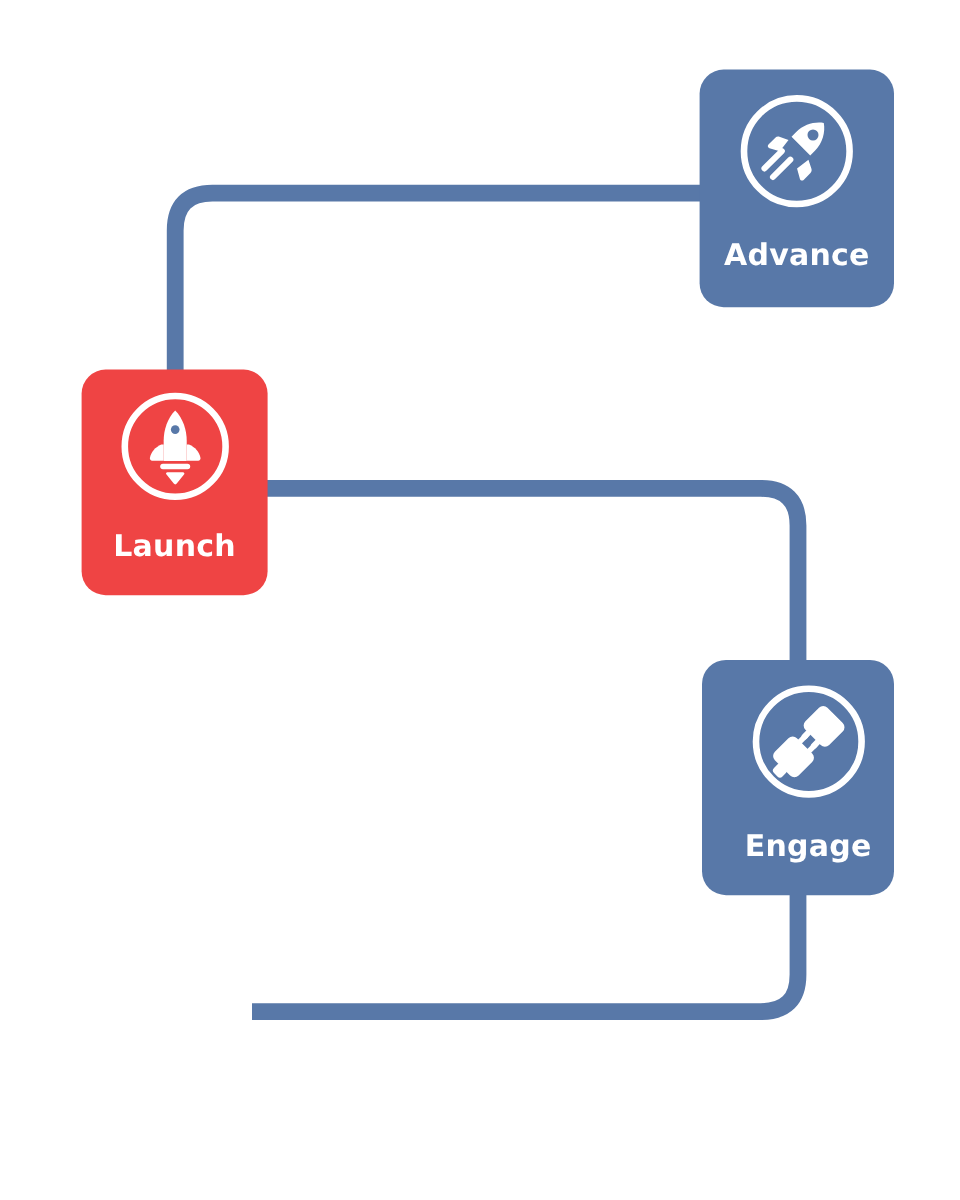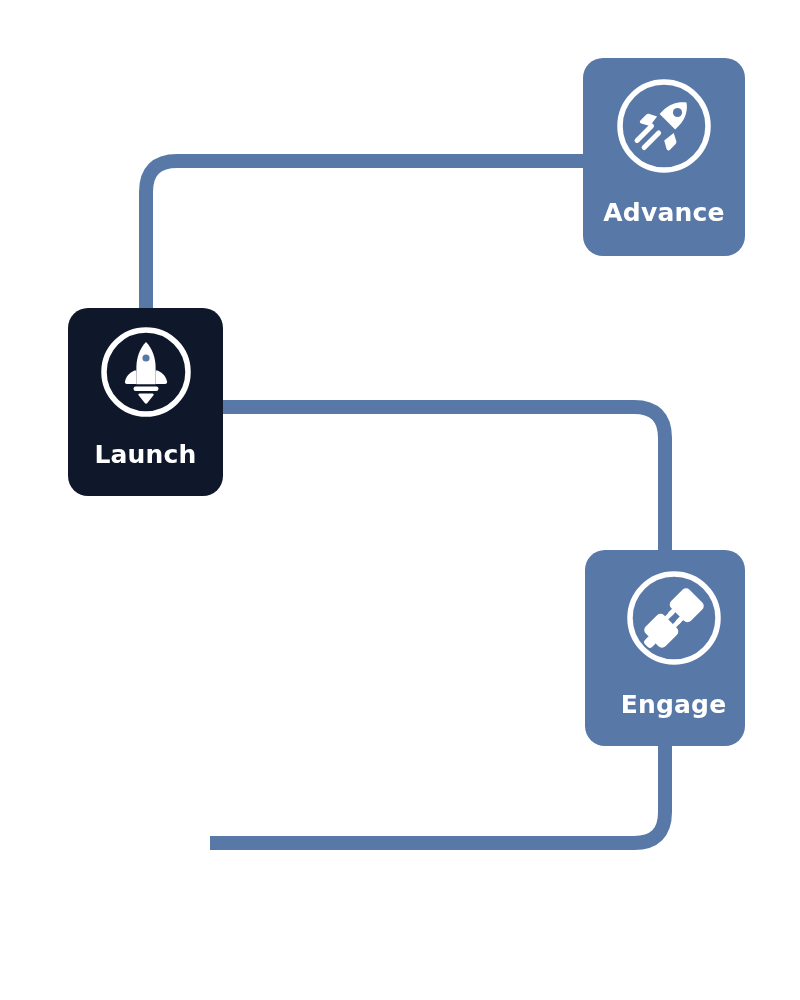--- a/index.html
+++ b/index.html
@@ -109,21 +109,21 @@
           <rect x="21.5" y="66.4" width="25.5" height="5" rx="2.5" transform="rotate(-45 21.5 66.4)"></rect>
           <rect x="28.6" y="73.5" width="25.5" height="5" rx="2.5" transform="rotate(-45 28.6 73.5)"></rect>
           <rect x="14.4" y="59.3" width="25.5" height="5" rx="2.5" transform="rotate(-45 14.4 59.3)" opacity="0"></rect>
           <rect x="25.0" y="69.9" width="18" height="5" rx="2.5" transform="rotate(-45 25.0 69.9)" opacity="0"></rect>
         </g>
       </svg>
     </span>
     <span class="node-label">Advance</span>
   </div>
 
-  <div class="node" id="node-launch" style="background:#0f172a;">
+  <div class="node" id="node-launch" style="background:#ef4444;">
     <span class="node-icon">
       <svg width="100" height="100" viewBox="0 0 100 100" xmlns="http://www.w3.org/2000/svg">
         <circle cx="50" cy="50" r="42" fill="none" stroke="#ffffff" stroke-width="5.5"></circle>
         <g fill="#ffffff">
           <path d="M50 20c-6.5 6.5-9.6 16.3-9.6 25.2v17h19.2v-17C59.6 36.3 56.5 26.5 50 20z"></path>
           <circle cx="50" cy="36" r="3.6" fill="#5878a8"></circle>
           <path d="M38.5 48.5c-5.2 2.2-8.6 6.3-9.6 11.2-.2 1.2.7 2.2 1.9 2.2h9.6V48.5z"></path>
           <path d="M61.5 48.5c5.2 2.2 8.6 6.3 9.6 11.2.2 1.2-.7 2.2-1.9 2.2h-9.6V48.5z"></path>
           <rect x="37.5" y="64.5" width="25" height="4.6" rx="2.3"></rect>
           <path d="M43.5 71.5h13c.9 0 1.5 1 1 1.8L51.3 81c-.6.9-1.9.9-2.5 0l-6.2-7.7c-.6-.8 0-1.8 .9-1.8z"></path>

